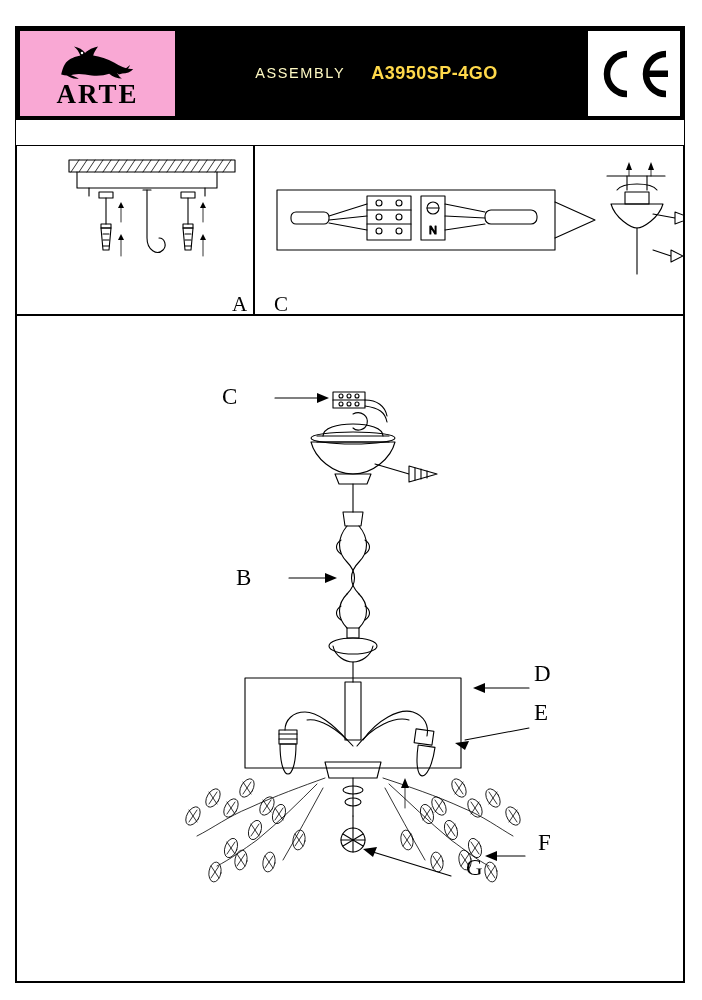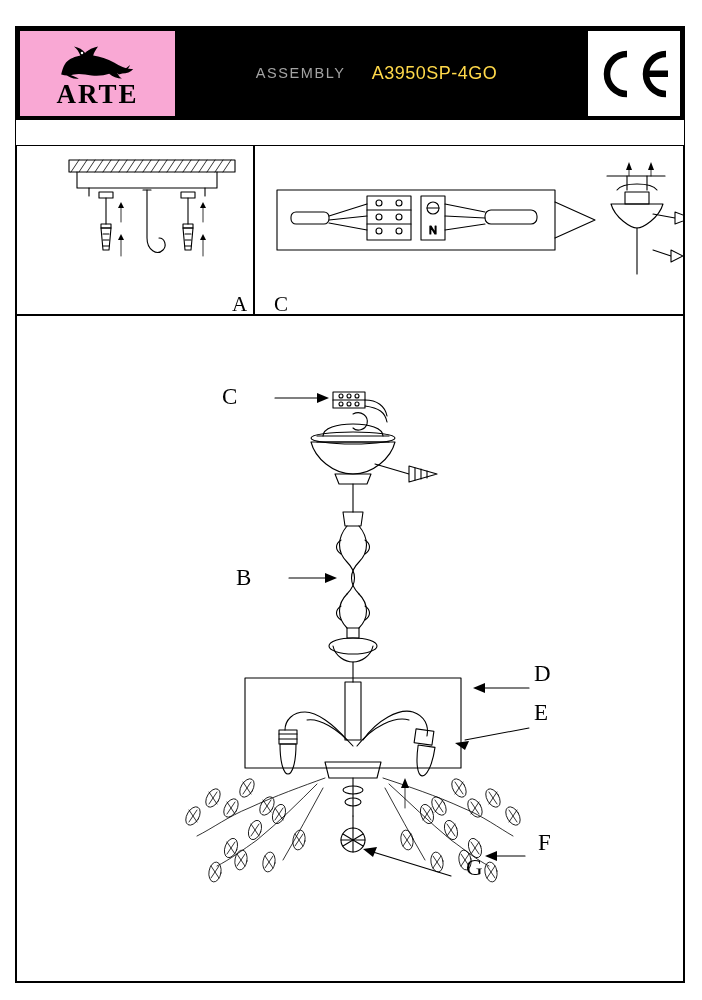--- a/index.html
+++ b/index.html
@@ -72,27 +72,27 @@
     display: flex;
     align-items: center;
     justify-content: center;
     color: #fff;
   }
   .assembly-text {
     text-align: center;
     font-size: 14.5px;
     letter-spacing: 1.6px;
     line-height: 1.65;
-    color: #a3a3a3;
+    color: #fef9c3;
     font-weight: 500;
   }
   .model-code {
     color: #ffd94a;
     font-size: 18px;
-    font-weight: normal;
+    font-weight: bold;
     letter-spacing: 0.5px;
     white-space: nowrap;
     margin-left: 26px;
     margin-right: 10px;
     display: flex;
     align-items: center;
   }
   .ce-box {
     width: 92px;
     margin: 4px 4px 4px 0;

